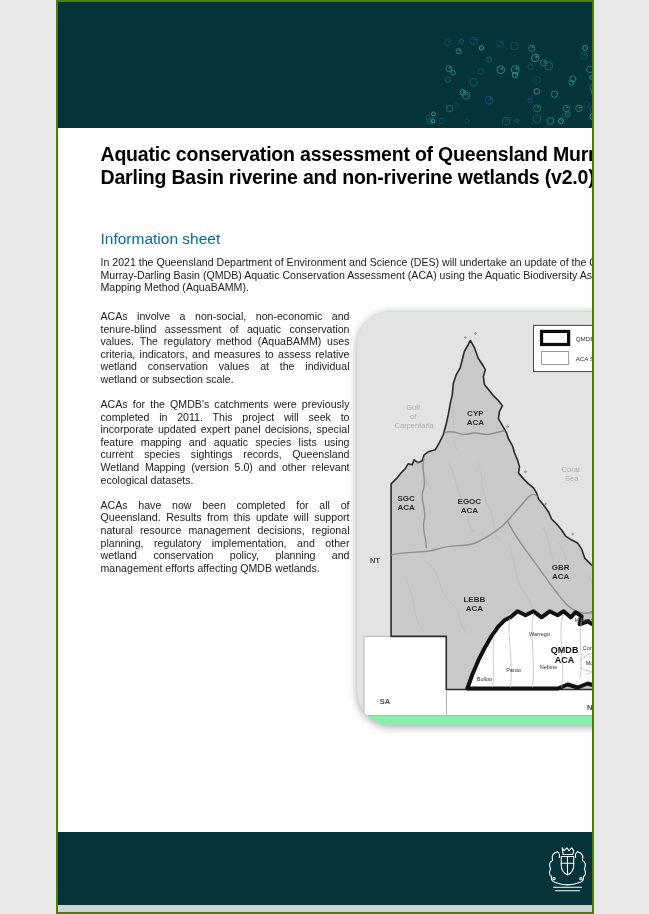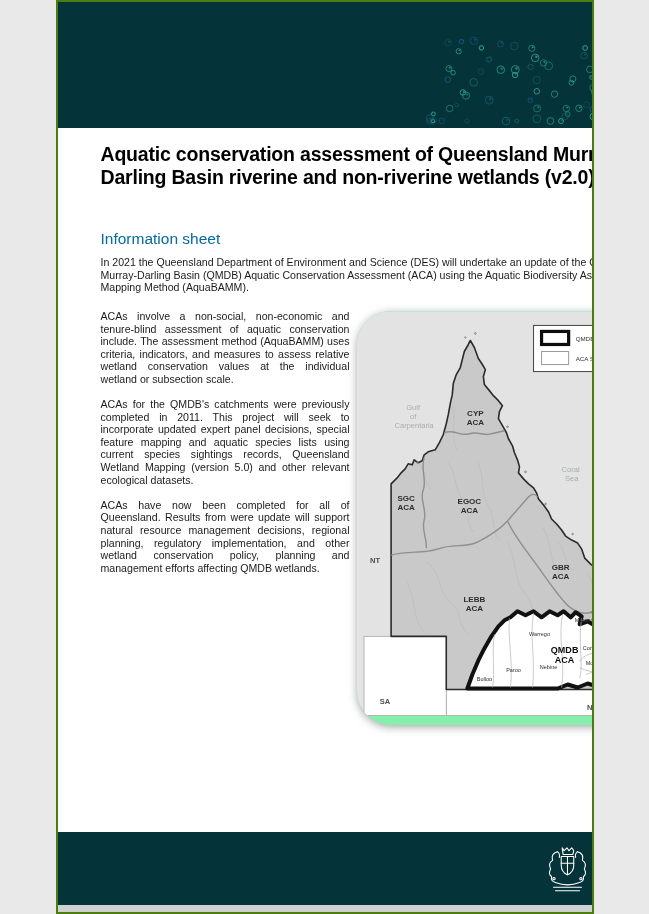--- a/index.html
+++ b/index.html
@@ -225,23 +225,23 @@
           <circle cx="643.1" cy="48.7" r="1.1" fill="#1e827d" opacity="0.6"></circle>
         </g>
     </svg>
   </div>
 
   <div class="doc-title">Aquatic conservation assessment of Queensland Murray-Darling Basin riverine and non-riverine wetlands (v2.0)</div>
   <h2 class="section-heading">Information sheet</h2>
   <div class="intro-par">In 2021 the Queensland Department of Environment and Science (DES) will undertake an update of the Queensland Murray-Darling Basin (QMDB) Aquatic Conservation Assessment (ACA) using the Aquatic Biodiversity Assessment and Mapping Method (AquaBAMM).</div>
 
   <div class="body-col">
-    <p>ACAs involve a non-social, non-economic and tenure-blind assessment of aquatic conservation include. The assessment method (AquaBAMM) uses criteria, indicators, and measures to assess relative wetland conservation values at the individual wetland or subsection scale.</p>
+    <p>ACAs involve a non-social, non-economic and tenure-blind assessment of aquatic conservation values. The regulatory method (AquaBAMM) uses criteria, indicators, and measures to assess relative wetland conservation values at the individual wetland or subsection scale.</p>
     <p>ACAs for the QMDB's catchments were previously completed in 2011. This project will seek to incorporate updated expert panel decisions, special feature mapping and aquatic species lists using current species sightings records, Queensland Wetland Mapping (version 5.0) and other relevant ecological datasets.</p>
-    <p>ACAs have now been completed for all of Queensland. Results from were update will support natural resource management decisions, regional planning, regulatory implementation, and other wetland conservation policy, planning and management efforts affecting QMDB wetlands.</p>
+    <p>ACAs have now been completed for all of Queensland. Results from this update will support natural resource management decisions, regional planning, regulatory implementation, and other wetland conservation policy, planning and management efforts affecting QMDB wetlands.</p>
   </div>
 
   <div class="map-figure">
     <svg class="map" viewBox="0 0 331 412">
 
       <rect x="0" y="0" width="331" height="403" fill="#e3e3e3"></rect>
 
       <path d="M89,377 L308,377 C312,382 315,390 317,398 L318,403 L89,403 Z" fill="#ffffff" stroke="#9a9a9a" stroke-width="0.7"></path>
 
       <rect x="7" y="324" width="82" height="79" fill="#ffffff" stroke="#a8a8a8" stroke-width="0.8"></rect>

